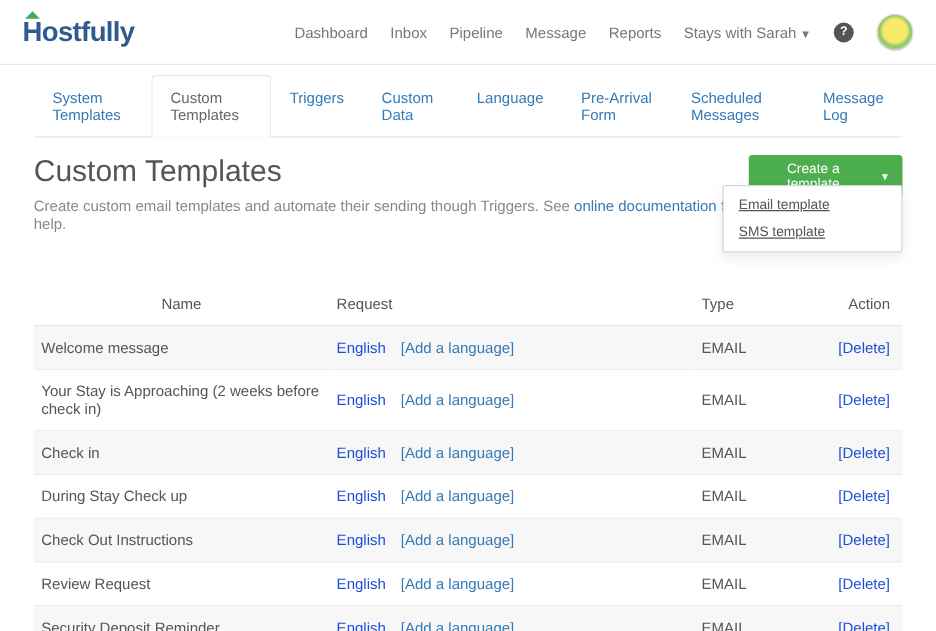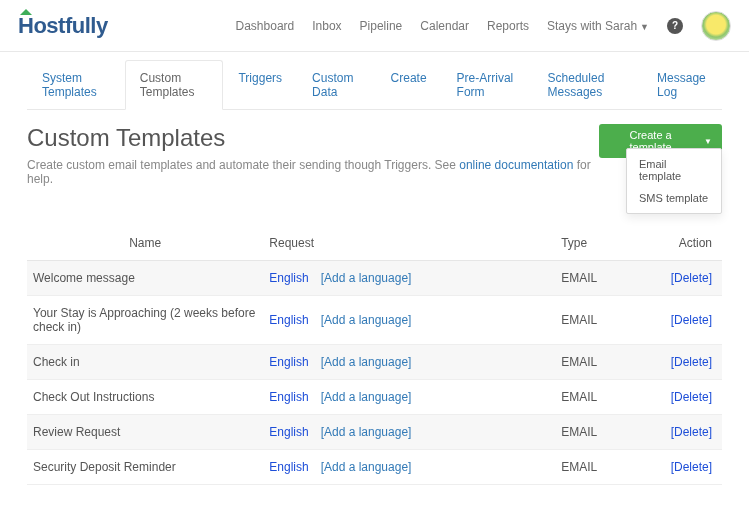--- a/index.html
+++ b/index.html
@@ -19,21 +19,21 @@
   .subnav { display: flex; gap: 0; border-bottom: 1px solid #e8e8e8; margin-top: 8px; }
   .subnav a { color: #337ab7; text-decoration: none; font-size: 12px; padding: 10px 14px; cursor: pointer; display: inline-block; border: 1px solid transparent; border-bottom: none; border-radius: 3px 3px 0 0; margin-bottom: -1px; }
   .subnav a.active { color: #666; background: #fff; border: 1px solid #e8e8e8; border-bottom: 1px solid #fff; }
   .page-head { display: flex; justify-content: space-between; align-items: flex-start; margin-top: 14px; position: relative; }
   h1 { font-size: 24px; font-weight: 400; color: #555; }
   .subtitle { font-size: 12px; color: #888; margin-top: 6px; }
   .subtitle a { color: #337ab7; text-decoration: none; cursor: pointer; }
   .create-area { position: relative; }
   .create-btn { background: #4cae4c; color: #fff; border: none; padding: 5px 10px; font-size: 11px; border-radius: 3px; cursor: pointer; display: inline-flex; align-items: center; gap: 12px; }
   .create-btn .caret-down { font-size: 8px; }
-  .dropdown { position: absolute; right: 0; top: 24px; background: #fff; border: 1px solid #d8d8d8; border-radius: 2px; box-shadow: 0 4px 10px rgba(0,0,0,0.08); width: 96px; padding: 4px 0; z-index: 10; }
+  .dropdown { position: absolute; right: 0; top: 24px; background: #fff; border: 1px solid #d8d8d8; border-radius: 2px; box-shadow: 0 4px 10px rgba(0,0,0,0.08); width: 144px; padding: 4px 0; z-index: 10; text-decoration: underline; }
   .dropdown a { display: block; padding: 5px 12px; font-size: 11px; color: #555; text-decoration: none; cursor: pointer; }
   table { width: 100%; border-collapse: collapse; margin-top: 40px; font-size: 12px; }
   th { text-align: left; font-weight: 400; color: #555; padding: 10px 6px; border-bottom: 1px solid #e6e6e6; }
   th.action, td.action { text-align: right; padding-right: 10px; }
   td { padding: 10px 6px; border-bottom: 1px solid #eee; color: #555; }
   tbody tr:nth-child(odd) { background: #f7f7f7; }
   .link { color: #1d4ed8; cursor: pointer; }
   .addlang { color: #337ab7; cursor: pointer; margin-left: 12px; }
   .col-name { width: 34%; text-align: center; }
   .col-lang { width: 42%; }
@@ -47,35 +47,35 @@
   <div class="topbar-left">
     <div class="logo">
       <span class="h">H<span class="roof"></span></span>
         <span class="ostfully">ostfully</span>
     </div>
   </div>
   <div class="topnav">
     <a>Dashboard</a>
     <a>Inbox</a>
     <a>Pipeline</a>
-    <a>Calendar</a>
+    <a>Message</a>
     <a>Reports</a>
     <a><span>Stays with Sarah</span><span class="caret-down">▼</span></a>
     <span class="help-icon">?</span>
     <span class="avatar"></span>
   </div>
 </div>
 
 <div class="wrap">
   <div class="subnav">
     <a>System Templates</a>
     <a class="active">Custom Templates</a>
     <a>Triggers</a>
     <a>Custom Data</a>
-    <a>Create</a>
+    <a>Language</a>
     <a>Pre-Arrival Form</a>
     <a>Scheduled Messages</a>
     <a>Message Log</a>
   </div>
 
   <div class="page-head">
     <div>
       <h1>Custom Templates</h1>
       <div class="subtitle">
         <span>Create custom email templates and automate their sending though Triggers. See </span><a>online documentation</a><span> for help.</span>
@@ -115,20 +115,26 @@
           <td>EMAIL</td>
           <td class="action"><span class="link">[Delete]</span></td>
         </tr>
         <tr>
           <td>Check in</td>
           <td><span class="link">English</span><span class="addlang">[Add a language]</span></td>
           <td>EMAIL</td>
           <td class="action"><span class="link">[Delete]</span></td>
         </tr>
         <tr>
+          <td>During Stay Check up</td>
+          <td><span class="link">English</span><span class="addlang">[Add a language]</span></td>
+          <td>EMAIL</td>
+          <td class="action"><span class="link">[Delete]</span></td>
+        </tr>
+        <tr>
           <td>Check Out Instructions</td>
           <td><span class="link">English</span><span class="addlang">[Add a language]</span></td>
           <td>EMAIL</td>
           <td class="action"><span class="link">[Delete]</span></td>
         </tr>
         <tr>
           <td>Review Request</td>
           <td><span class="link">English</span><span class="addlang">[Add a language]</span></td>
           <td>EMAIL</td>
           <td class="action"><span class="link">[Delete]</span></td>

